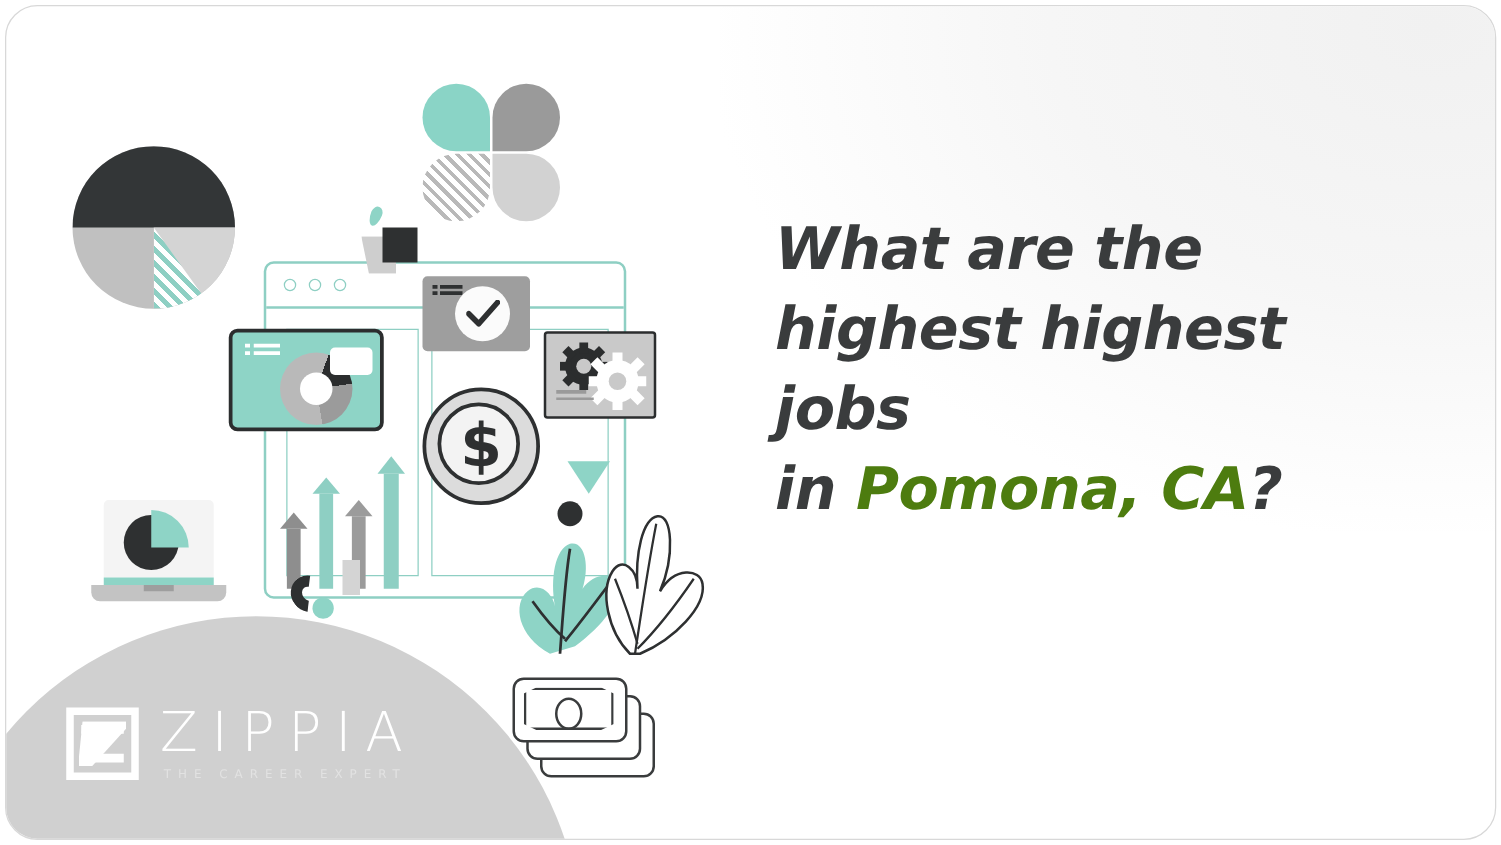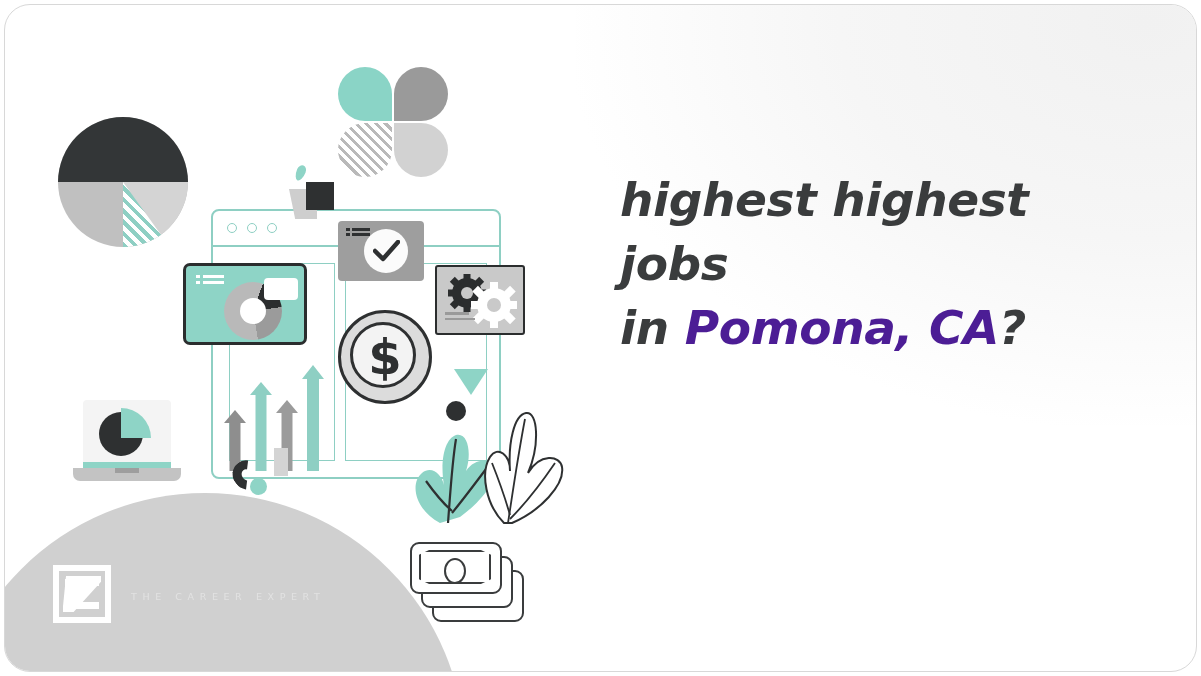--- a/index.html
+++ b/index.html
@@ -40,21 +40,21 @@
     left: 615px; top: 163px;
     width: 530px;
     font-family: "DejaVu Sans", sans-serif;
     font-style: italic;
     font-weight: bold;
     font-size: 47px;
     line-height: 64px;
     letter-spacing: -0.4px;
     color: #3a3c3d;
   }
-  #headline .accent { color: #4c1d95; margin-top: 45px; }
+  #headline .accent { color: #4d7c0f; margin-top: 45px; }
 
   
   #logo {
     position: absolute;
     left: 48px; top: 560px;
     display: flex; align-items: center; gap: 17px;
   }
   #logo-mark {
     position: relative;
     width: 58px; height: 58px;
@@ -429,28 +429,30 @@
       <div class="bill b2"></div>
       <div class="bill b1">
         <div class="innerb"></div>
         <div class="oval"></div>
       </div>
     </div>
 
   </div>
 
   <div id="headline">
+    <div>What are the</div>
     <div>highest highest jobs</div>
     <div><span>in </span><span class="accent">Pomona, CA</span><span>?</span></div>
   </div>
 
   <div id="logo">
     <div id="logo-mark">
       <div class="zbar zb1"></div>
       <div class="zdiag"></div>
       <div class="zbar zb2"></div>
     </div>
     <div id="logo-text">
+      <div id="logo-word">ZIPPIA</div>
       <div id="logo-tag">THE CAREER EXPERT</div>
     </div>
   </div>
 
 </div>
 
 </body></html>

